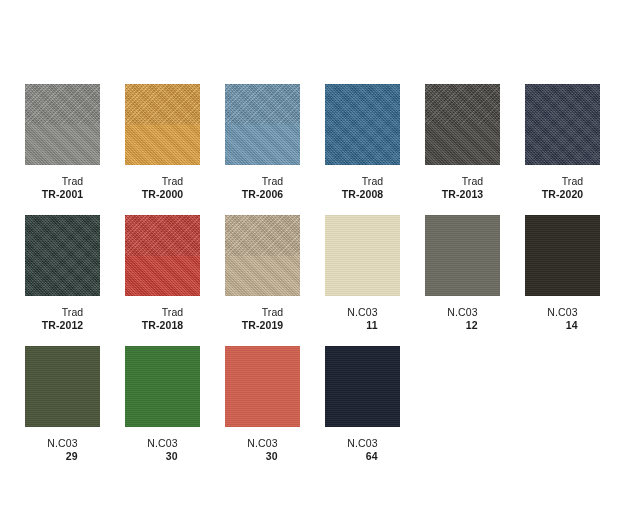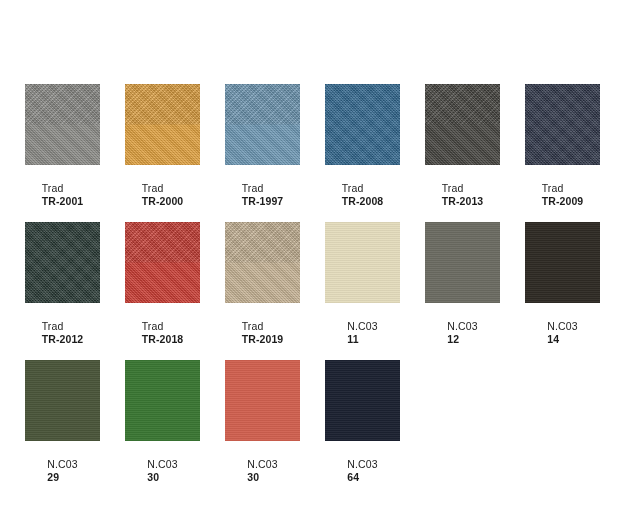--- a/index.html
+++ b/index.html
@@ -91,22 +91,22 @@
       -45deg,
       rgba(255,255,255,0.10) 0px,
       rgba(255,255,255,0.10) 1px,
       rgba(0,0,0,0.09) 1px,
       rgba(0,0,0,0.09) 3px
     );
     clip-path: polygon(0 0, 100% 0, 100% 50%, 0 50%);
   }
 
   .swatch-label {
-    margin-top: 17px;
-    text-align: left;
+    margin-top: 10px;
+    text-align: right;
     line-height: 13px;
     font-size: 10.5px;
     letter-spacing: 0.1px;
     color: #1c1c1c;
     white-space: nowrap;
   }
   .swatch-label .series { display: block; }
   .swatch-label .code { display: block; font-weight: bold; }
 </style>
 </head>
@@ -140,21 +140,21 @@
     </div>
 
     <div class="swatch-cell">
       <div class="swatch-tile herringbone" style="background-color: rgb(109, 151, 179);">
         <span class="weave-a"></span>
         <span class="weave-b"></span>
         <span class="weave-c"></span>
       </div>
       <div class="swatch-label">
         <span class="series">Trad</span>
-        <span class="code">TR-1997</span>
+        <span class="code">TR-2006</span>
       </div>
     </div>
 
     <div class="swatch-cell">
       <div class="swatch-tile" style="background-color: rgb(45, 100, 140);">
         <span class="weave-a"></span>
         <span class="weave-b"></span>
         <span class="weave-c"></span>
       </div>
       <div class="swatch-label">
@@ -176,21 +176,21 @@
     </div>
 
     <div class="swatch-cell">
       <div class="swatch-tile" style="background-color: rgb(43, 50, 69);">
         <span class="weave-a"></span>
         <span class="weave-b"></span>
         <span class="weave-c"></span>
       </div>
       <div class="swatch-label">
         <span class="series">Trad</span>
-        <span class="code">TR-2009</span>
+        <span class="code">TR-2020</span>
       </div>
     </div>
   </div>
 
   <div class="swatch-row">
     <div class="swatch-cell">
       <div class="swatch-tile" style="background-color: rgb(37, 54, 49);">
         <span class="weave-a"></span>
         <span class="weave-b"></span>
         <span class="weave-c"></span>

